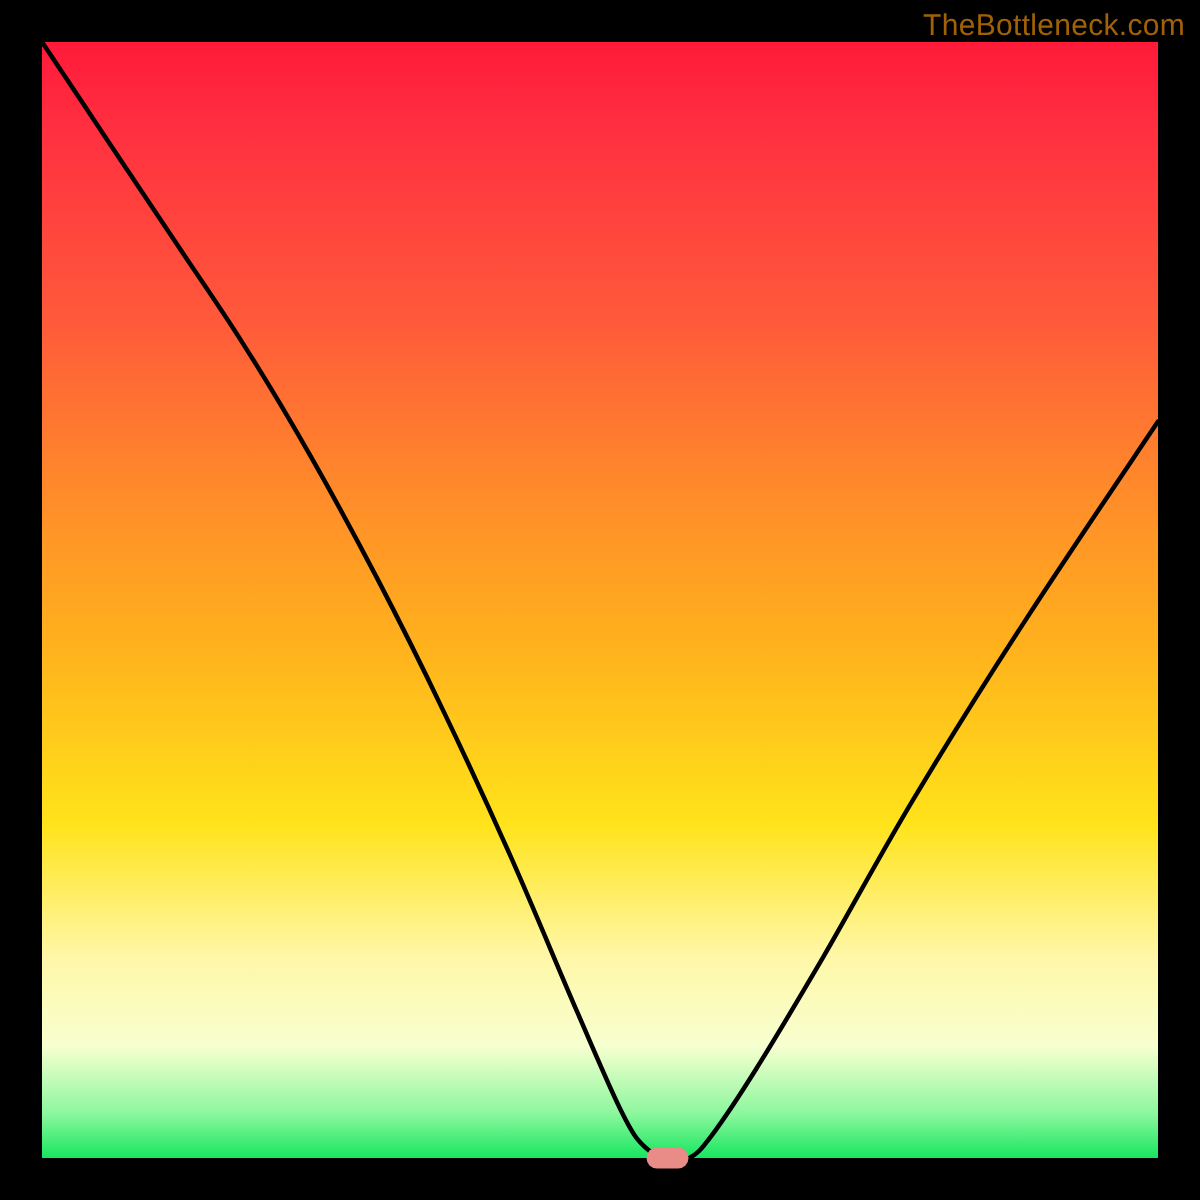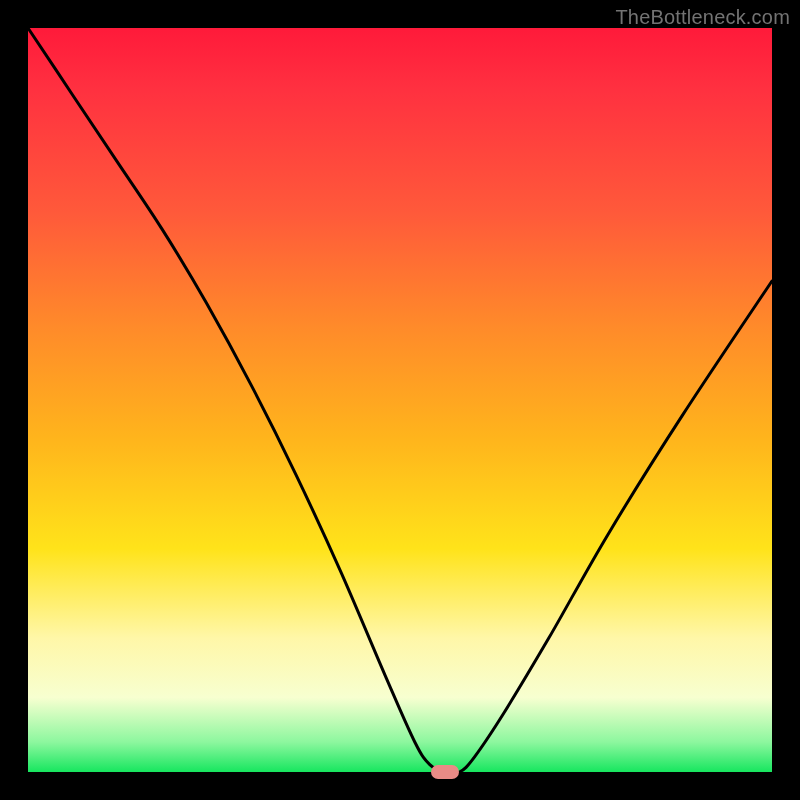--- a/index.html
+++ b/index.html
@@ -53,21 +53,21 @@
     left: 0;
     top: 0;
     width: 744px;
     height: 744px;
     overflow: visible;
   }
   .watermark {
     position: absolute;
     top: 6px;
     right: 10px;
-    color: #737373;
+    color: #a16207;
     font-size: 20px;
     letter-spacing: 0.2px;
     user-select: none;
   }
 </style>
 </head>
 <body>
 
 <div class="frame">
   <div class="watermark">TheBottleneck.com</div>

